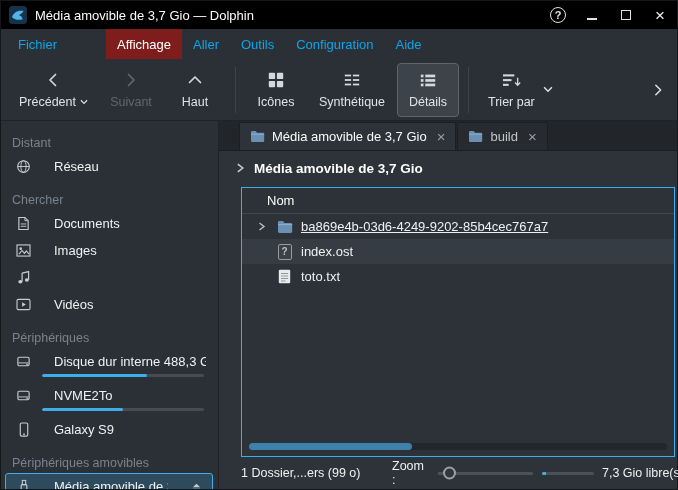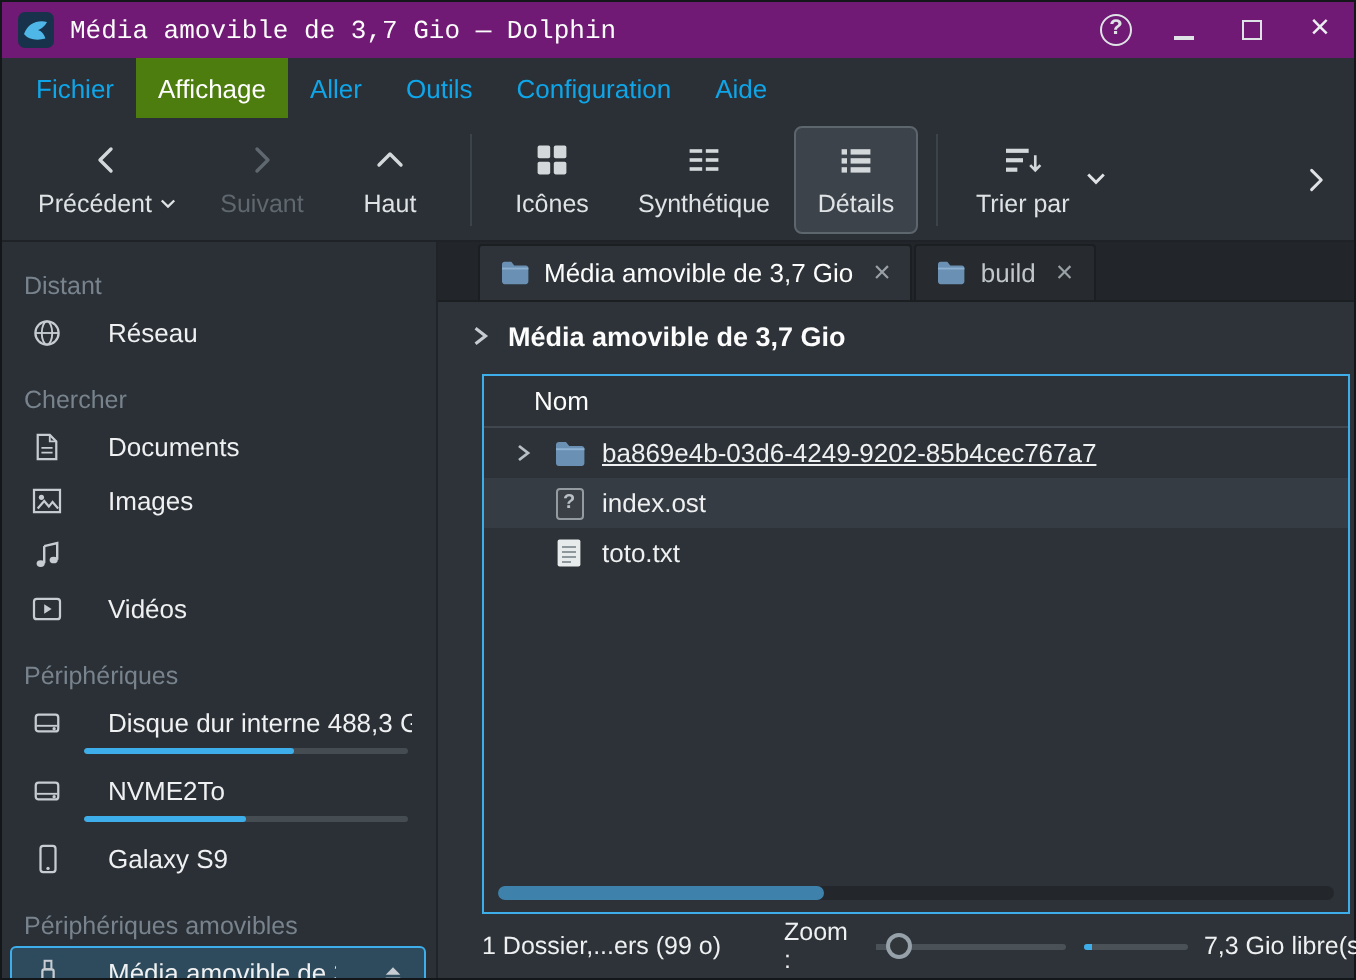--- a/index.html
+++ b/index.html
@@ -8,33 +8,33 @@
     font-family: "Liberation Sans", "DejaVu Sans", sans-serif;
     font-size: 13px;
     color: #eff0f1;
     background: #2b3036;
     overflow: hidden;
     cursor: default;
   }
   .window { width: 678px; height: 490px; display: flex; flex-direction: column; border: 1px solid #14171a; background: #2b3036; }
 
   
-  .titlebar { flex: 0 0 28px; background: #701a75; display: flex; align-items: center; gap: 8px; padding: 0 8px; font-family: Liberation Mono, monospace; }
+  .titlebar { flex: 0 0 28px; background: #000000; display: flex; align-items: center; gap: 8px; padding: 0 8px; }
   .titlebar .title { color: #fcfcfc; white-space: nowrap; }
   .win-controls { margin-left: auto; display: flex; align-items: center; gap: 16px; }
   .winbtn { width: 18px; height: 18px; display: flex; align-items: center; justify-content: center; color: #dfe3e6; }
   .help-circle { width: 16px; height: 16px; border-radius: 50%; border: 1.4px solid #dfe3e6; font-size: 11px; font-weight: bold; display: flex; align-items: center; justify-content: center; }
   .min-glyph { width: 10px; height: 2px; background: #dfe3e6; align-self: flex-end; margin-bottom: 4px; }
   .max-glyph { width: 10px; height: 10px; border: 1.6px solid #dfe3e6; }
   .close-glyph { font-size: 17px; line-height: 1; color: #eceff1; }
 
   
   .menubar { flex: 0 0 30px; display: flex; align-items: stretch; padding: 0 6px; background: #2b3036; }
   .menu-item { padding: 0 11px; display: flex; align-items: center; color: #0ea5e9; }
-  .menu-item.active { background: #4d7c0f; color: #ffffff; }
+  .menu-item.active { background: #7f1d1d; color: #ffffff; margin-left: 38px; }
 
   
   .toolbar { flex: 0 0 62px; display: flex; align-items: center; gap: 2px; padding: 3px 8px; background: #2b3036; border-bottom: 1px solid #1f2327; }
   .tool-btn { min-width: 62px; height: 54px; display: flex; flex-direction: column; align-items: center; justify-content: center; gap: 5px; padding: 2px 9px; border-radius: 4px; color: #dfe3e6; border: 1px solid transparent; }
   .tool-btn .ticon { height: 20px; display: flex; align-items: center; color: #d3d8db; }
   .tool-btn .tlabel { font-size: 12.5px; display: flex; align-items: center; gap: 4px; }
   .tool-btn.disabled, .tool-btn.disabled .ticon { color: #5f686e; }
   .tool-btn.pressed { background: #3c434a; border: 1px solid #5d656d; }
   .tool-btn.with-caret { flex-direction: row; gap: 8px; }
   .tool-btn.with-caret .col { display: flex; flex-direction: column; align-items: center; gap: 5px; }

